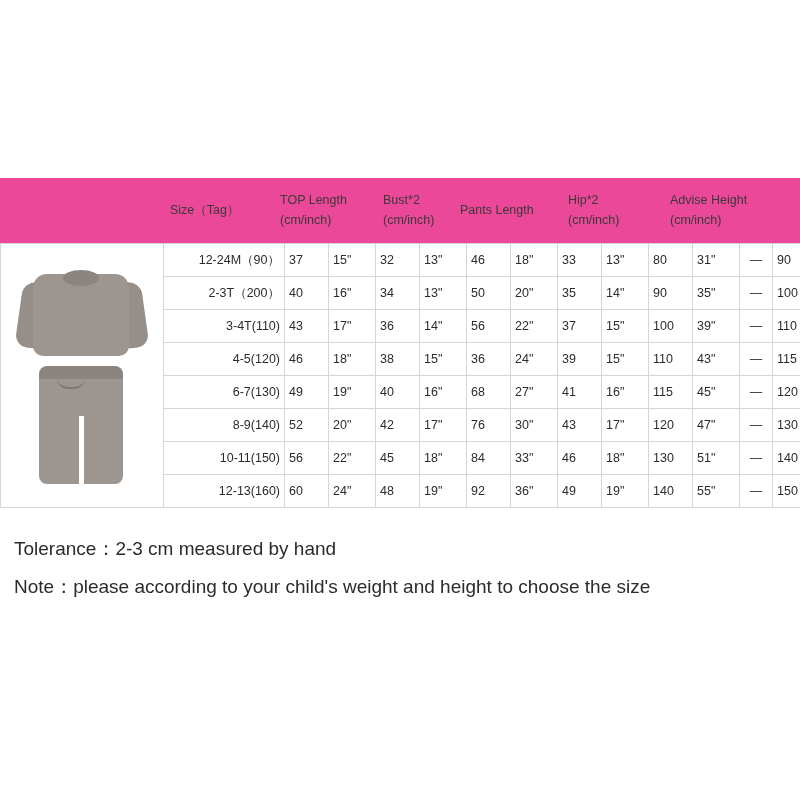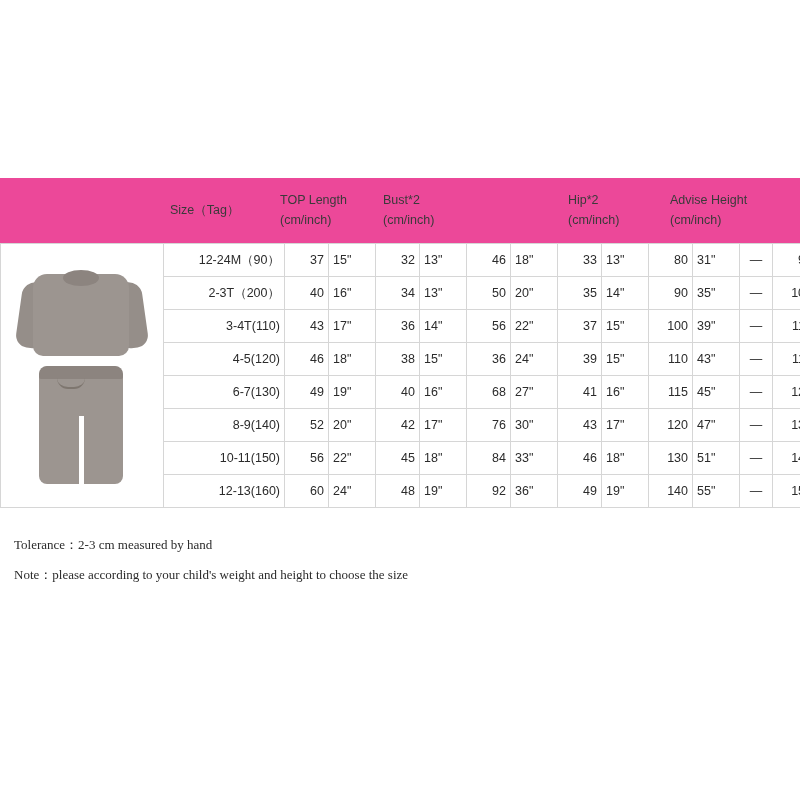--- a/index.html
+++ b/index.html
@@ -63,21 +63,20 @@
     padding: 0;
     width: 154px;
     background: #ffffff;
   }
   td.tag {
     text-align: right;
     padding-right: 10px;
     width: 112px;
   }
   td.num {
-    text-align: right;
     padding-right: 3px;
   }
   td.unit {
     text-align: left;
     padding-left: 3px;
   }
   .w-num-top { width: 35px; }
   .w-unit    { width: 38px; }
   .w-dash    { width: 24px; text-align: center; padding: 0; }
 
@@ -164,43 +163,46 @@
   }
   
   .notes {
     position: absolute;
     left: 14px;
     top: 537px;
     width: 770px;
   }
   .notes p {
     margin: 0 0 13px 0;
-    font-size: 13px;
+    font-size: 19px;
     color: #2b2b2b;
     line-height: 1.3;
-    font-family: Liberation Serif, serif;
   }
 </style>
 </head>
 <body>
 
 <div class="sheet">
 
   <div class="header-band">
     <div class="hcell" style="left:170px;">
       <span>Size（Tag）</span>
       <span></span>
     </div>
     <div class="hcell" style="left:280px;">
       <span>TOP Length</span>
       <span>(cm/inch)</span>
     </div>
     <div class="hcell" style="left:383px;">
       <span>Bust*2</span>
       <span>(cm/inch)</span>
+    </div>
+    <div class="hcell" style="left:460px;">
+      <span>Pants Length</span>
+      <span></span>
     </div>
     <div class="hcell" style="left:568px;">
       <span>Hip*2</span>
       <span>(cm/inch)</span>
     </div>
     <div class="hcell" style="left:670px;">
       <span>Advise Height</span>
       <span>(cm/inch)</span>
     </div>
   </div>

